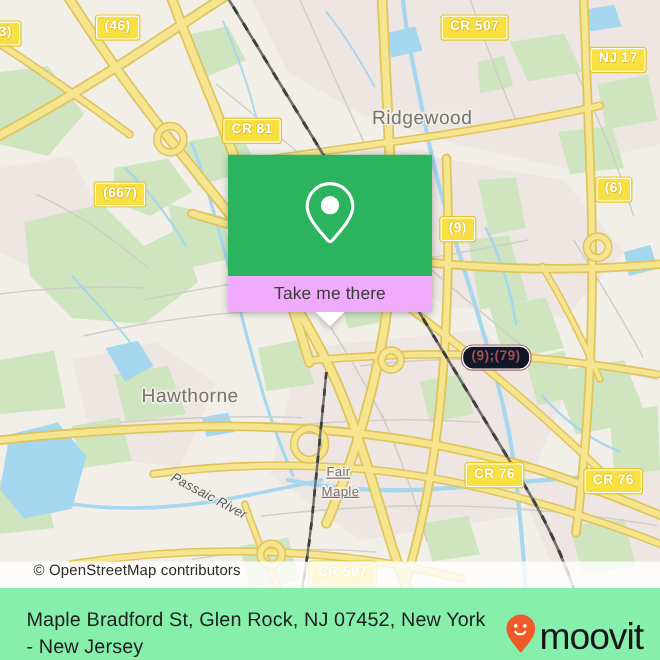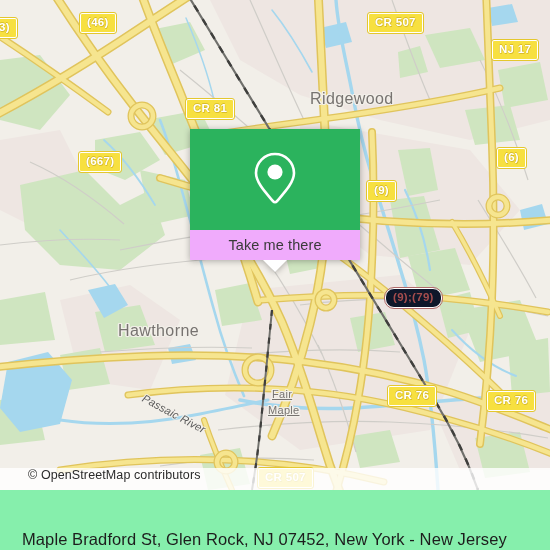--- a/index.html
+++ b/index.html
@@ -393,15 +393,26 @@
       <div id="popup-tail"></div>
     </div>
 
     <div id="attribution">
       <span>© OpenStreetMap contributors</span>
     </div>
   </div>
 
   <div id="footer">
     <div id="footer-title">Maple Bradford St, Glen Rock, NJ 07452, New York - New Jersey</div>
+    <div id="brand">
+      <span>
+        <svg width="26" height="34" viewBox="0 0 26 34" aria-hidden="true">
+          <path d="M13,1 C6.4,1 1,6.4 1,13 C1,20.6 10.2,29 12,32.2 C12.5,33 13.5,33 14,32.2 C15.8,29 25,20.6 25,13 C25,6.4 19.6,1 13,1 Z" fill="#ef5a28"></path>
+          <circle cx="8.8" cy="10.6" r="1.5" fill="#ffffff"></circle>
+          <circle cx="16.4" cy="10.6" r="1.5" fill="#ffffff"></circle>
+          <path d="M8.4,15.4 C9.8,18.2 15.2,18.2 16.8,15.4" fill="none" stroke="#ffffff" stroke-width="1.7" stroke-linecap="round"></path>
+        </svg>
+      </span>
+      <span id="brand-word">moovit</span>
+    </div>
   </div>
 
 </div>
 
 </body></html>

